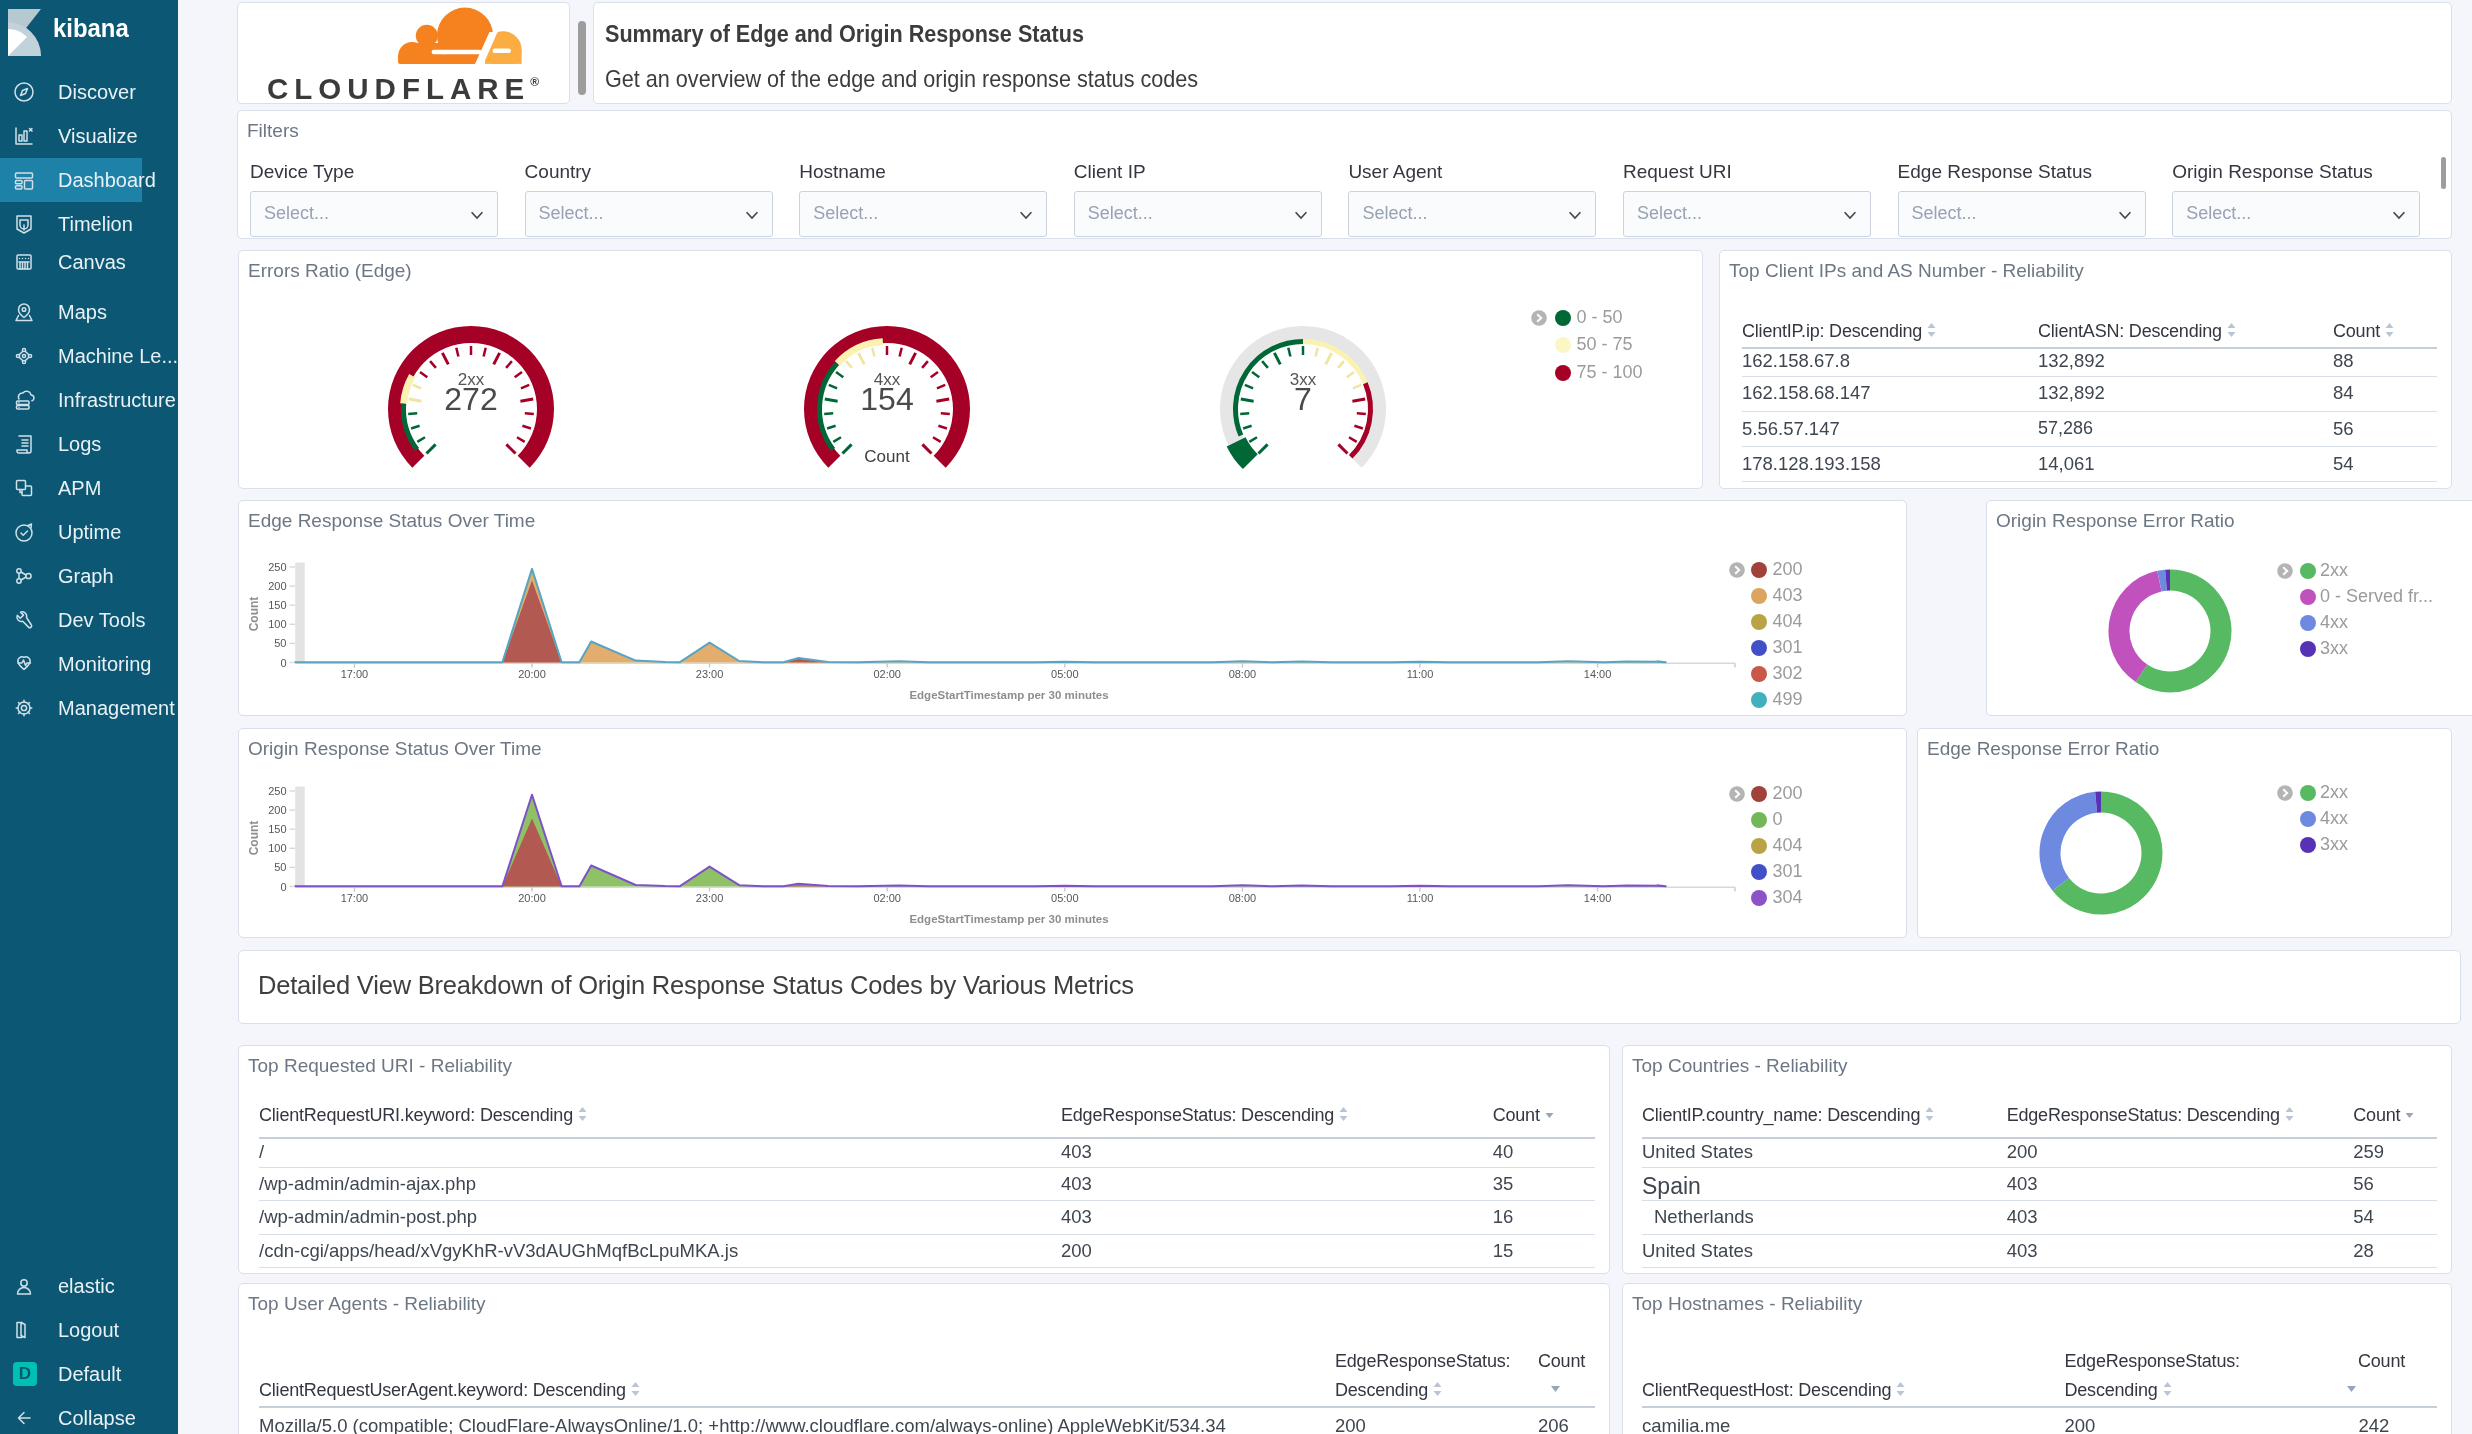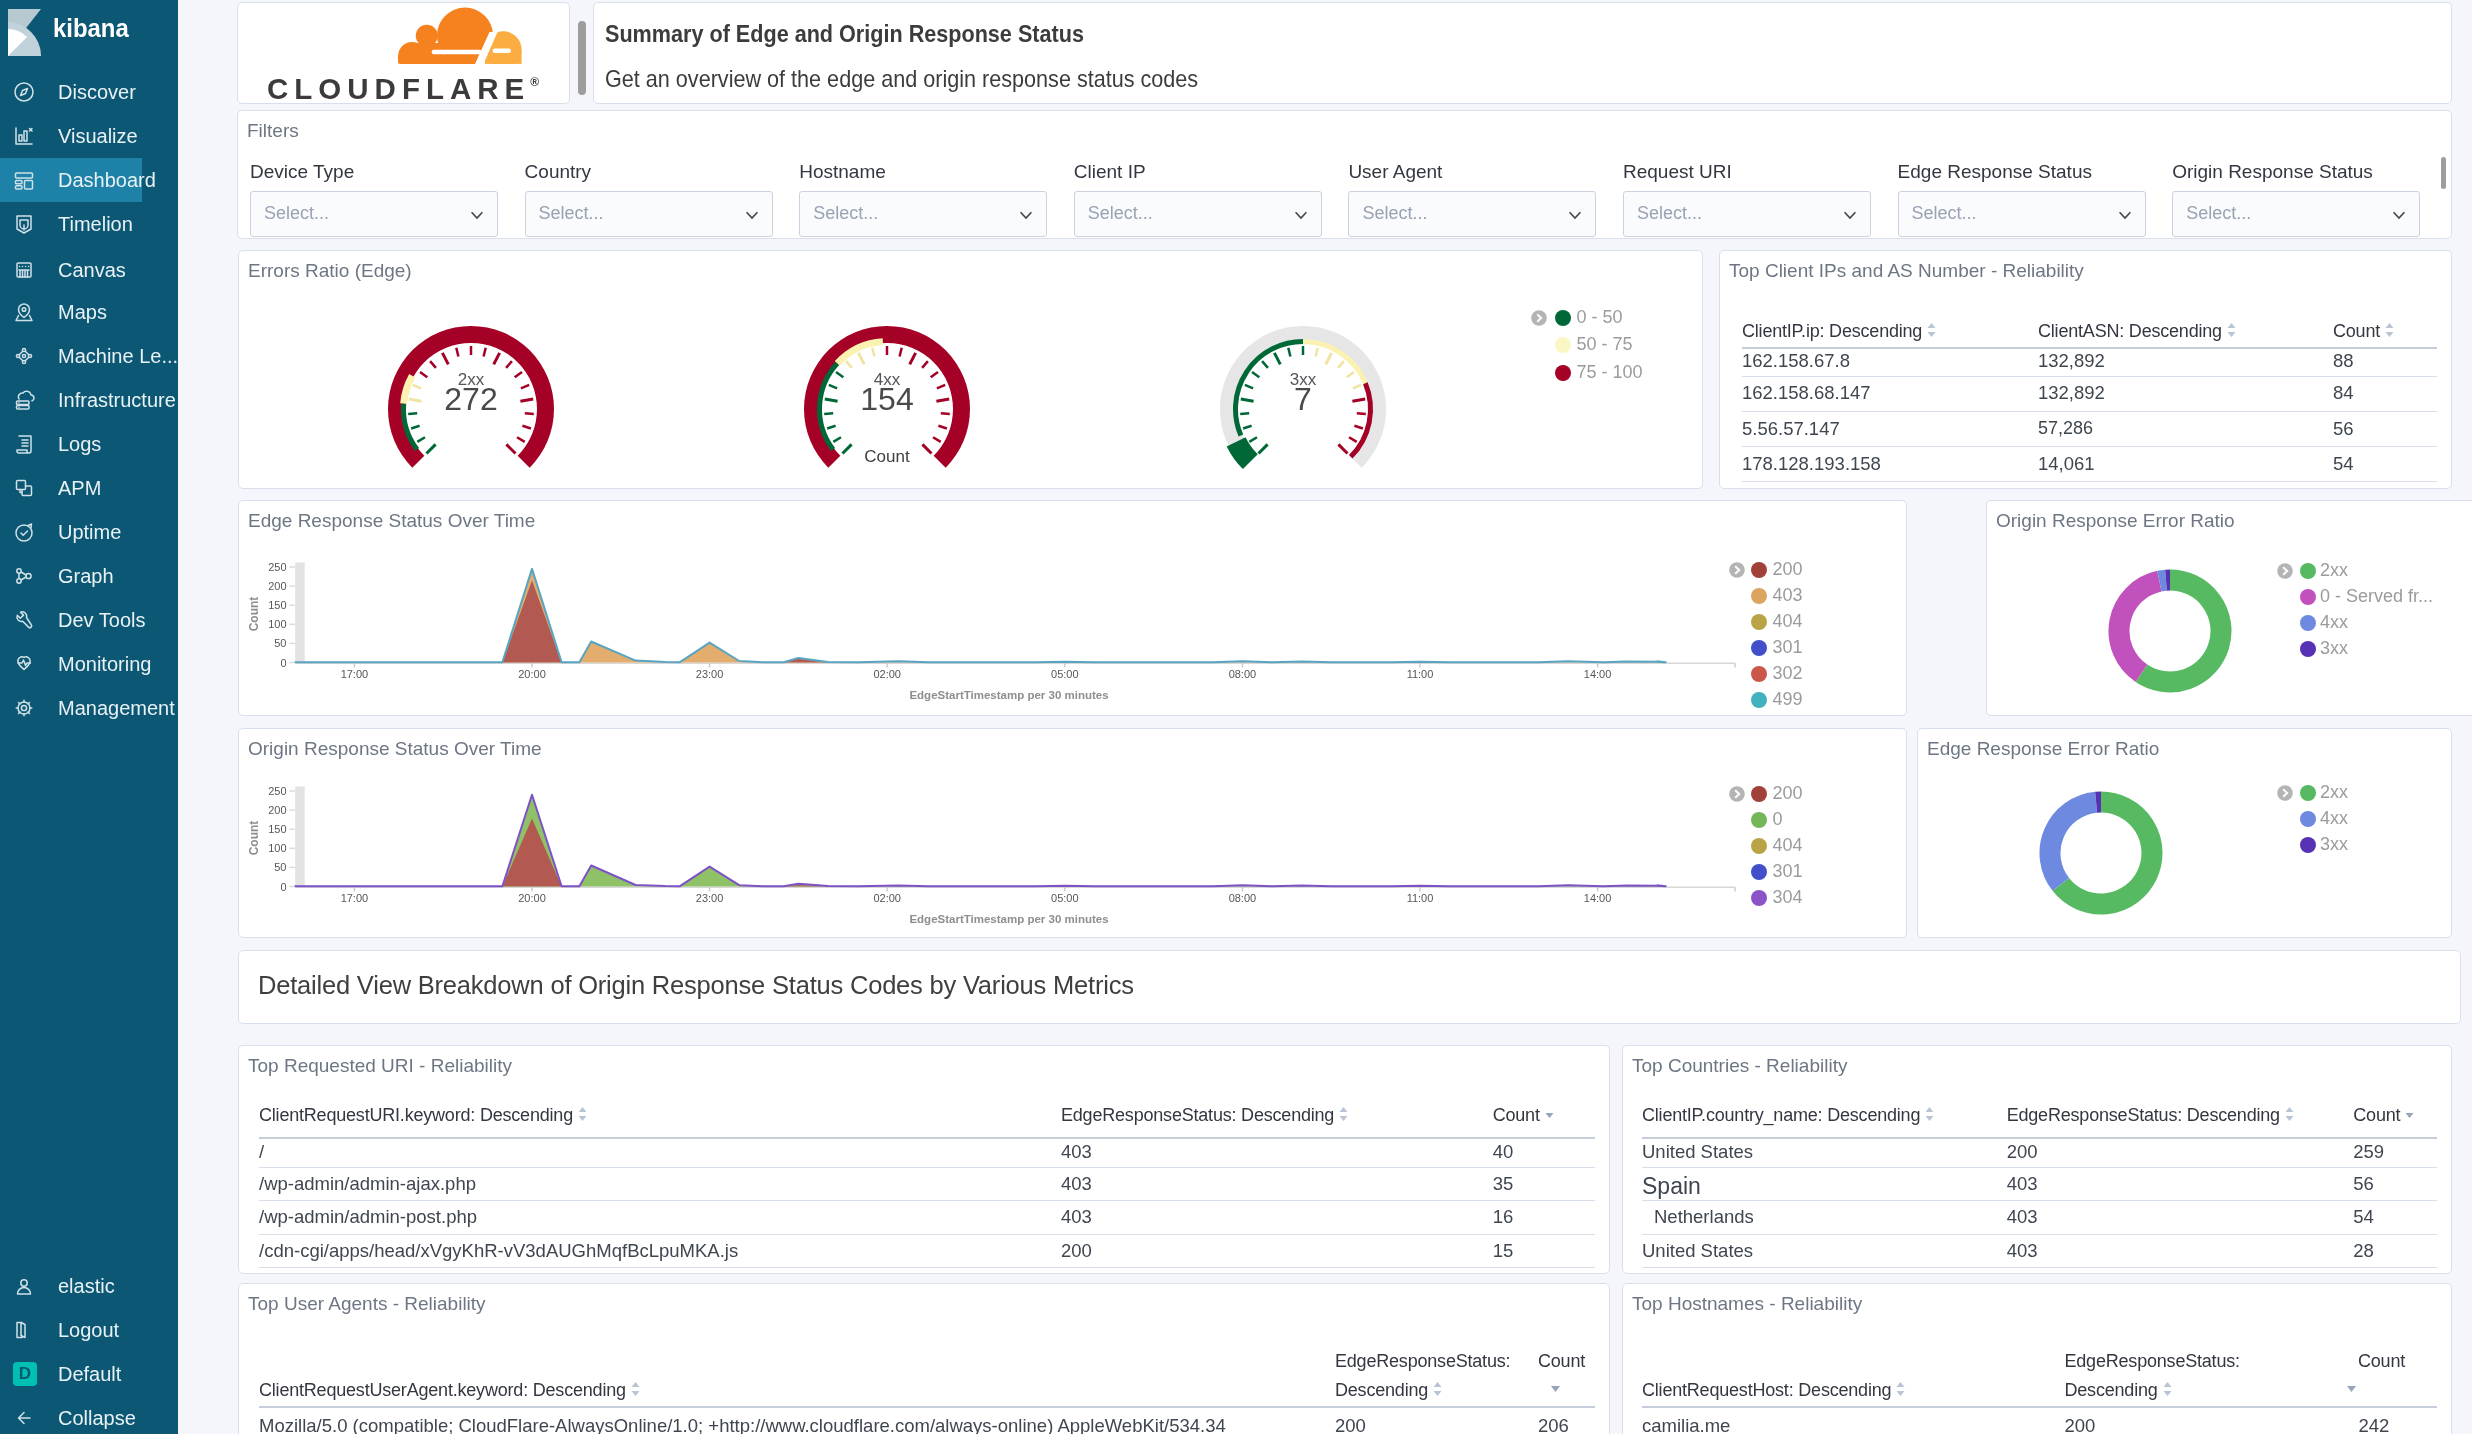--- a/index.html
+++ b/index.html
@@ -59,21 +59,21 @@
         <span class="ntx">Dashboard</span>
       </div>
       <div class="nav" style="top:202px">
         <span class="nic"><svg width="22" height="22" viewBox="0 0 22 22">
             <path d="M4 3 h14 v13 l-7 4 l-7 -4 Z" stroke="#cfe0e8" stroke-width="1.5" fill="none" stroke-linecap="round" stroke-linejoin="round"></path>
             <path d="M7 7 h8 m-8 0 v5 a4 4 0 0 0 8 0 V7" stroke="#cfe0e8" stroke-width="1.5" fill="none" stroke-linecap="round" stroke-linejoin="round"></path>
             <path d="M11 12 v5" stroke="#cfe0e8" stroke-width="1.5" fill="none" stroke-linecap="round" stroke-linejoin="round"></path>
           </svg></span>
         <span class="ntx">Timelion</span>
       </div>
-      <div class="nav" style="top:248px">
+      <div class="nav" style="top:240px">
         <span class="nic"><svg width="22" height="22" viewBox="0 0 22 22">
             <rect x="4" y="4" width="14" height="14" rx="1" stroke="#cfe0e8" stroke-width="1.5" fill="none" stroke-linecap="round" stroke-linejoin="round"></rect>
             <path d="M7 18 v-7 m2.5 7 v-7 m2.5 7 v-7 m2.5 7 v-7 M6 11 h10" stroke="#cfe0e8" stroke-width="1.5" fill="none" stroke-linecap="round" stroke-linejoin="round"></path>
             <path d="M6.5 7.5 h.01 M9.5 7.5 h.01 M12.5 7.5 h.01 M15.5 7.5 h.01" stroke="#cfe0e8" stroke-width="1.5" fill="none" stroke-linecap="round" stroke-linejoin="round"></path>
           </svg></span>
         <span class="ntx">Canvas</span>
       </div>
       <div class="nav" style="top:290px">
         <span class="nic"><svg width="22" height="22" viewBox="0 0 22 22">
             <path d="M11 3 a5.5 5.5 0 0 1 5.5 5.5 c0 4 -5.5 8 -5.5 8 s-5.5 -4 -5.5 -8 A5.5 5.5 0 0 1 11 3 Z" stroke="#cfe0e8" stroke-width="1.5" fill="none" stroke-linecap="round" stroke-linejoin="round"></path>

